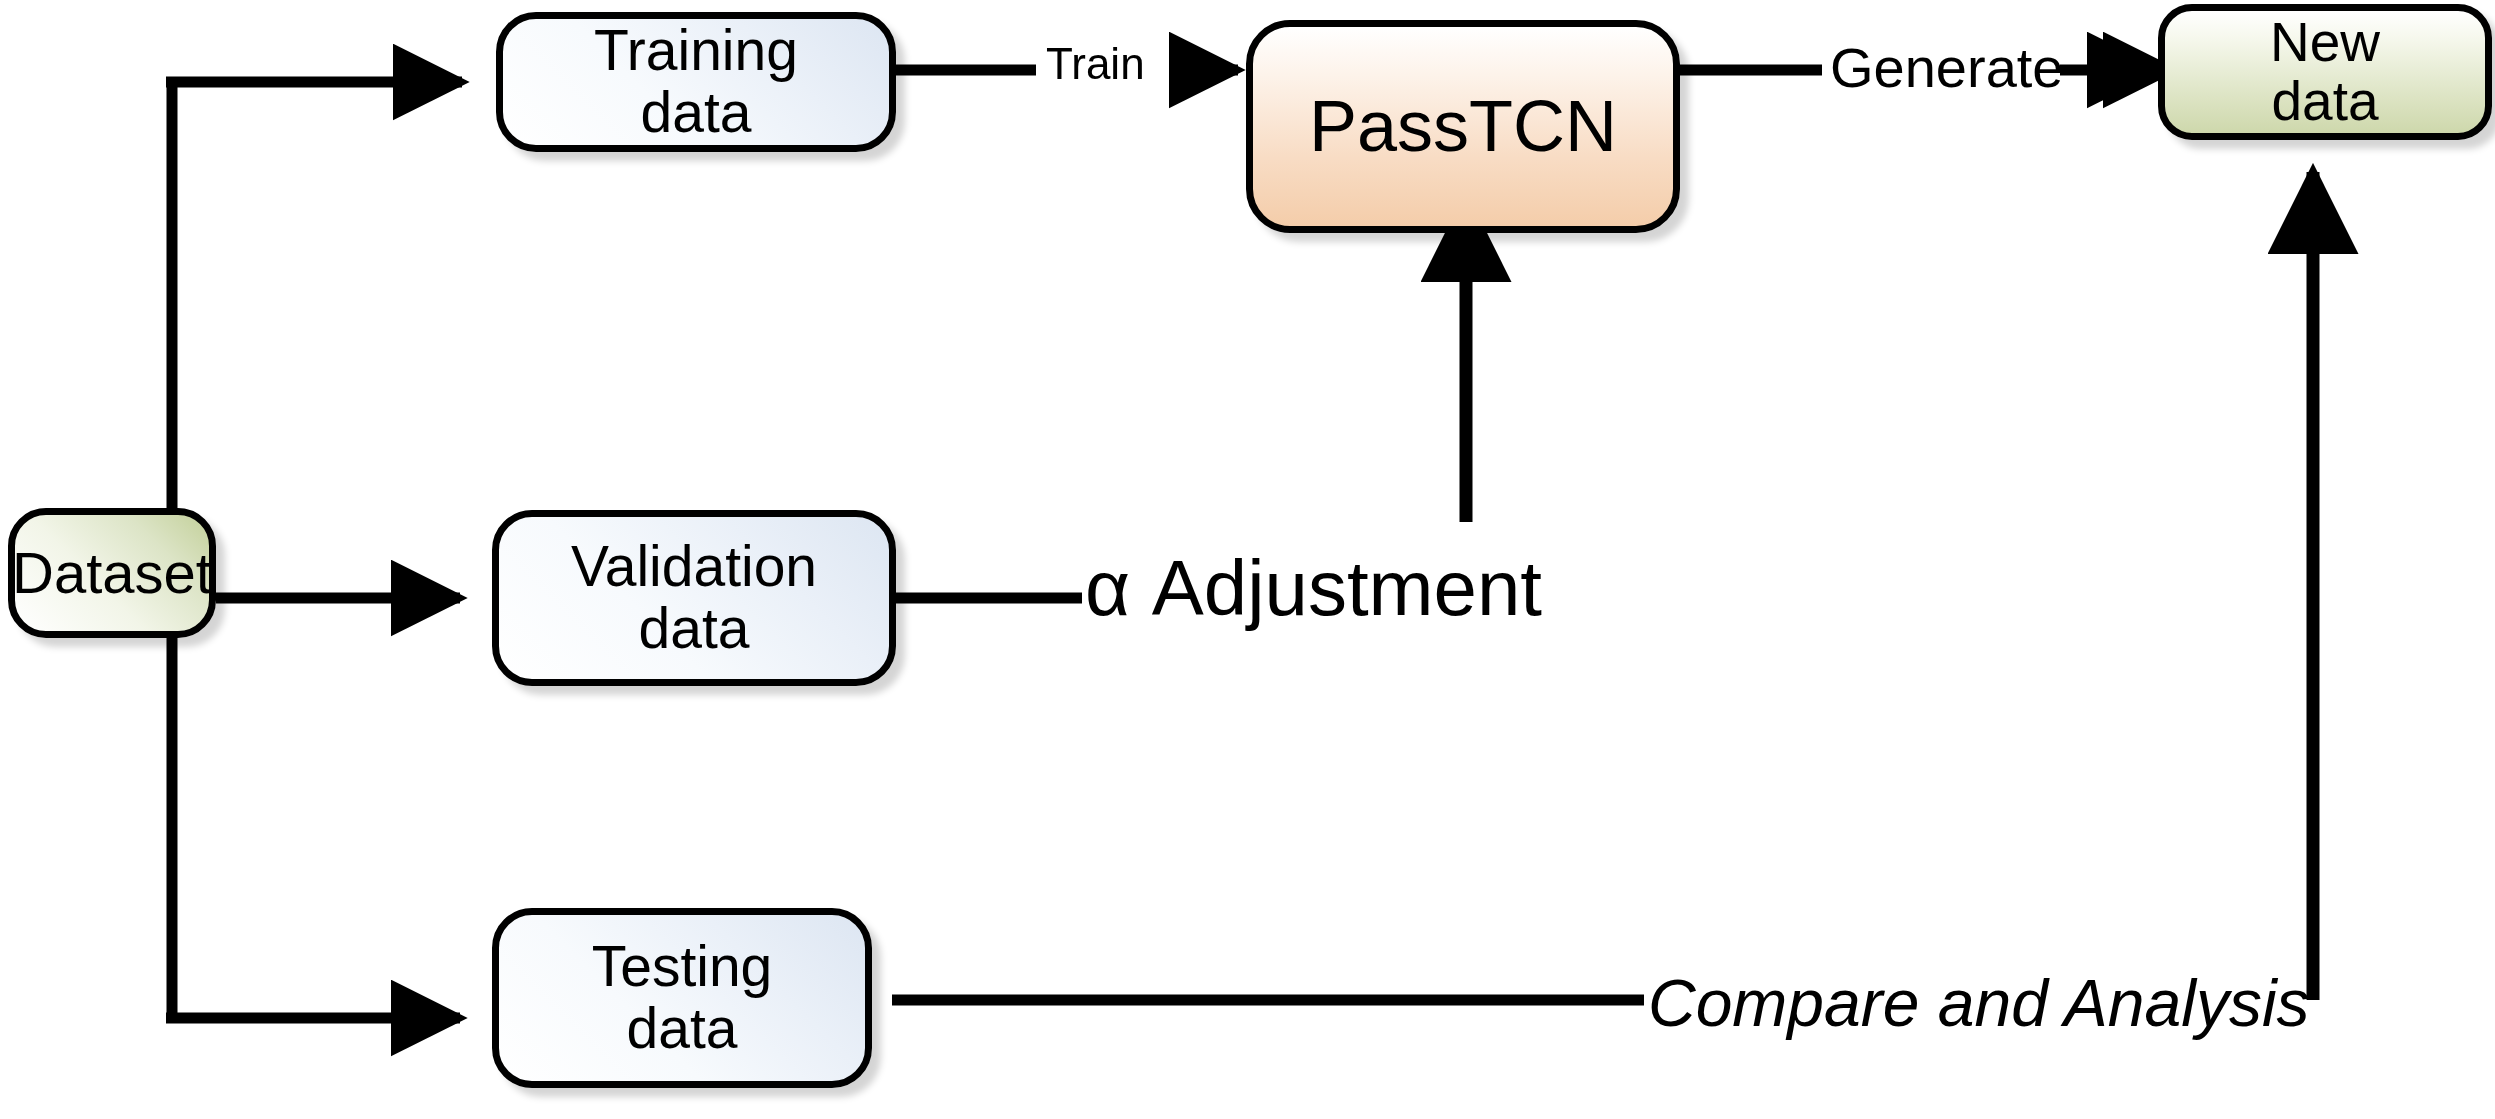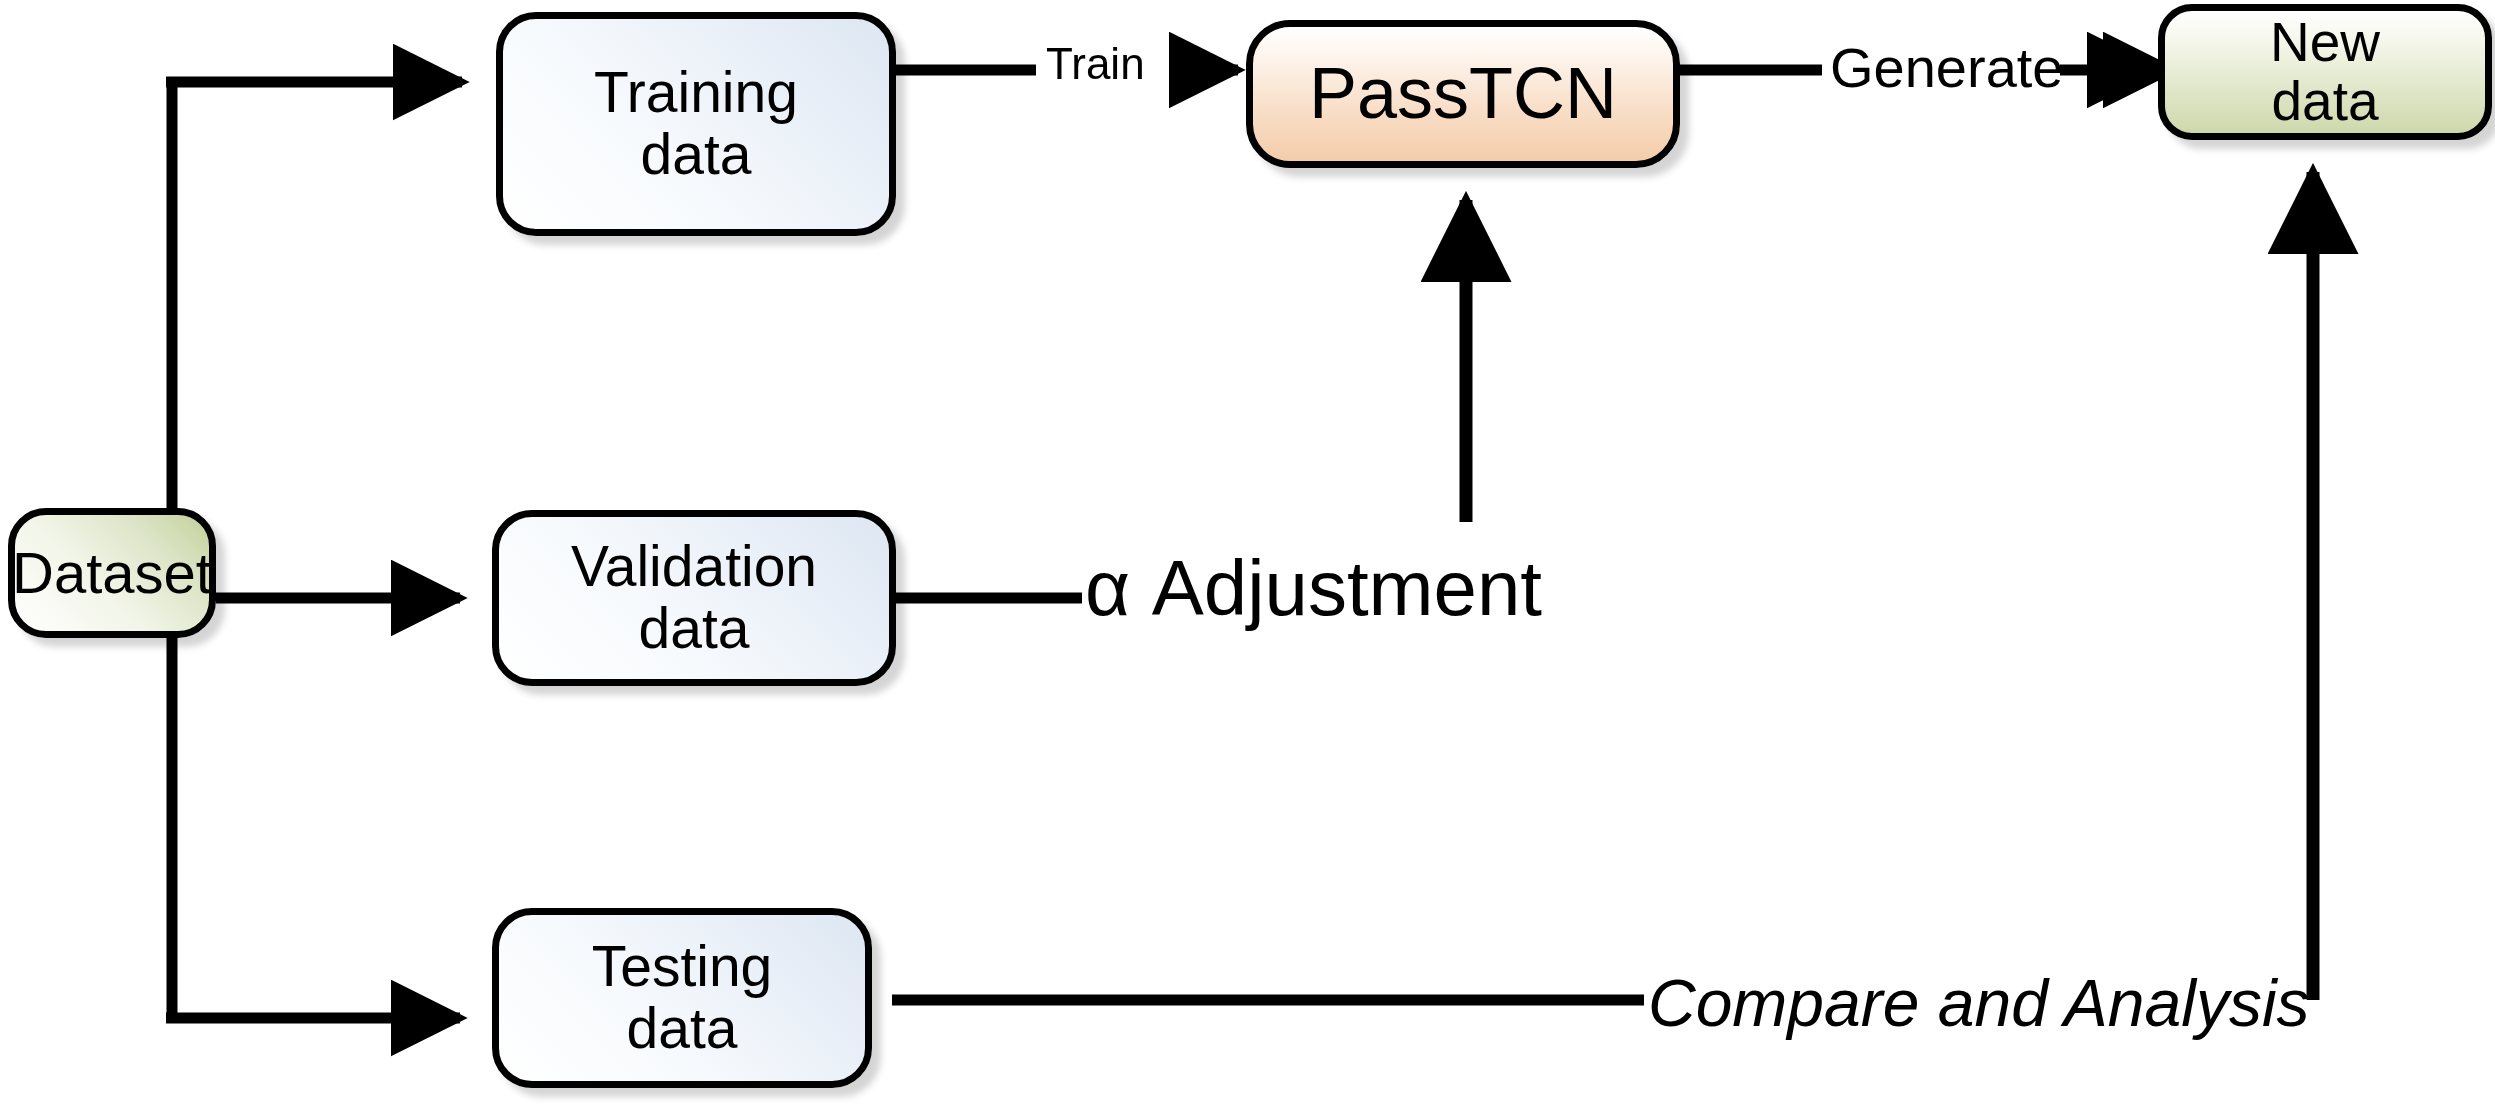--- a/index.html
+++ b/index.html
@@ -41,21 +41,21 @@
   #node-dataset {
     left: 8px; top: 508px;
     width: 208px; height: 130px;
     font-size: 58px;
     border-radius: 38px;
     background: linear-gradient(225deg, #c3d09a 0%, #dce4c6 26%, #f2f5e8 58%, #ffffff 100%);
   }
   
   #node-training {
     left: 496px; top: 12px;
-    width: 400px; height: 224px;
+    width: 400px; height: 140px;
     font-size: 57px;
     border-radius: 40px;
     background: linear-gradient(225deg, #dde6f2 0%, #eaf0f8 30%, #f7fafd 62%, #ffffff 100%);
   }
   
   #node-validation {
     left: 492px; top: 510px;
     width: 404px; height: 176px;
     font-size: 57px;
     border-radius: 40px;
@@ -66,21 +66,21 @@
   #node-testing {
     left: 492px; top: 908px;
     width: 380px; height: 180px;
     font-size: 57px;
     border-radius: 40px;
     background: linear-gradient(225deg, #dde6f2 0%, #eaf0f8 30%, #f7fafd 62%, #ffffff 100%);
   }
   
   #node-passtcn {
     left: 1246px; top: 20px;
-    width: 434px; height: 148px;
+    width: 434px; height: 213px;
     font-size: 72px;
     border-radius: 44px;
     background: linear-gradient(180deg, #ffffff 0%, #fdf3ea 24%, #f8dcc4 66%, #f4cdaa 100%);
   }
   
   #node-newdata {
     left: 2158px; top: 4px;
     width: 334px; height: 136px;
     font-size: 55px;
     border-radius: 34px;

